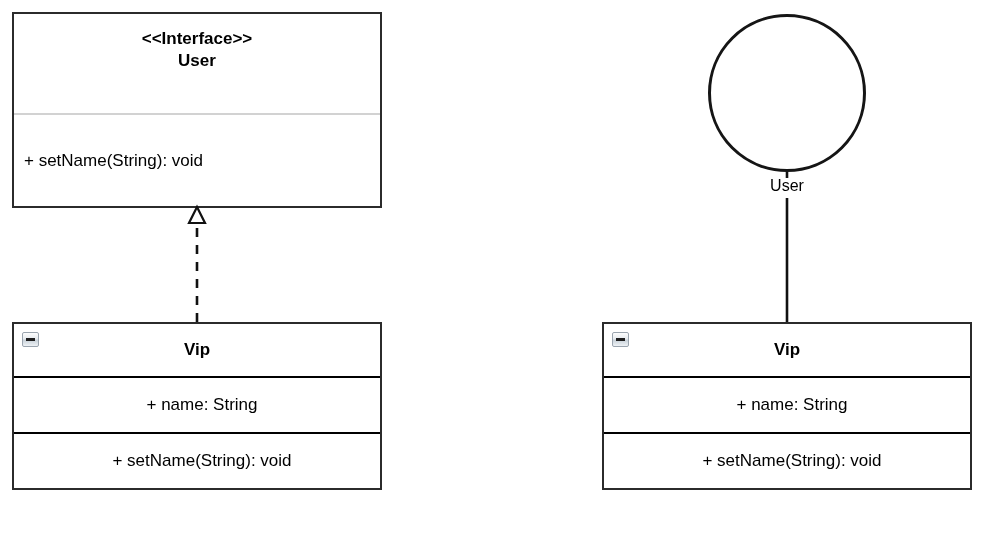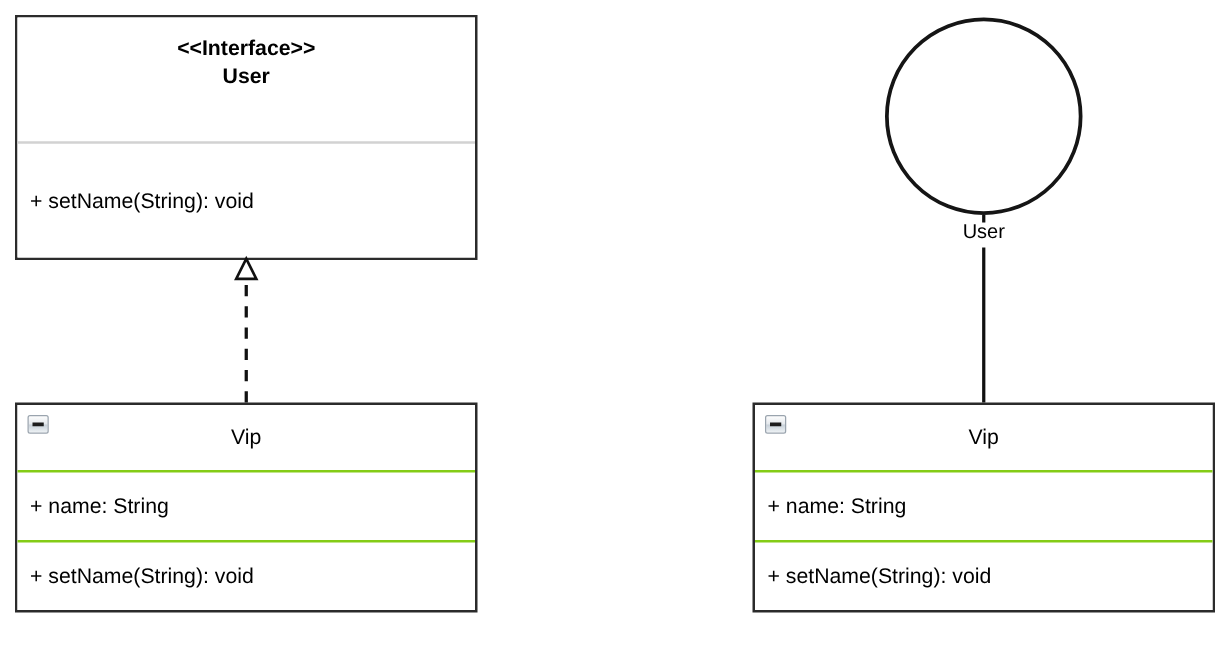--- a/index.html
+++ b/index.html
@@ -36,21 +36,22 @@
 
   .uml-compartment {
     position: relative;
     box-sizing: border-box;
     background: #ffffff;
     display: flex;
     align-items: center;
   }
 
   .compartment-sep {
-    border-top: 2px solid #84cc16;
+    border-top: 2px solid #000000;
+    justify-content: center;
   }
   .compartment-sep-light {
     border-top: 2px solid #d2d2d2;
   }
 
   
   #interface-user-box {
     left: 12px;
     top: 12px;
     width: 370px;
@@ -86,21 +87,21 @@
     height: 168px;
   }
   #vip-box-left  { left: 12px; }
   #vip-box-right { left: 602px; }
 
   .vip-header {
     height: 52px;
     justify-content: center;
   }
   .vip-title-text {
-    font-weight: normal;
+    font-weight: bold;
     font-size: 17px;
   }
   .vip-attrs, .vip-ops {
     height: 56px;
     padding-left: 10px;
     font-size: 17px;
   }
 
   
   .collapse-icon {

